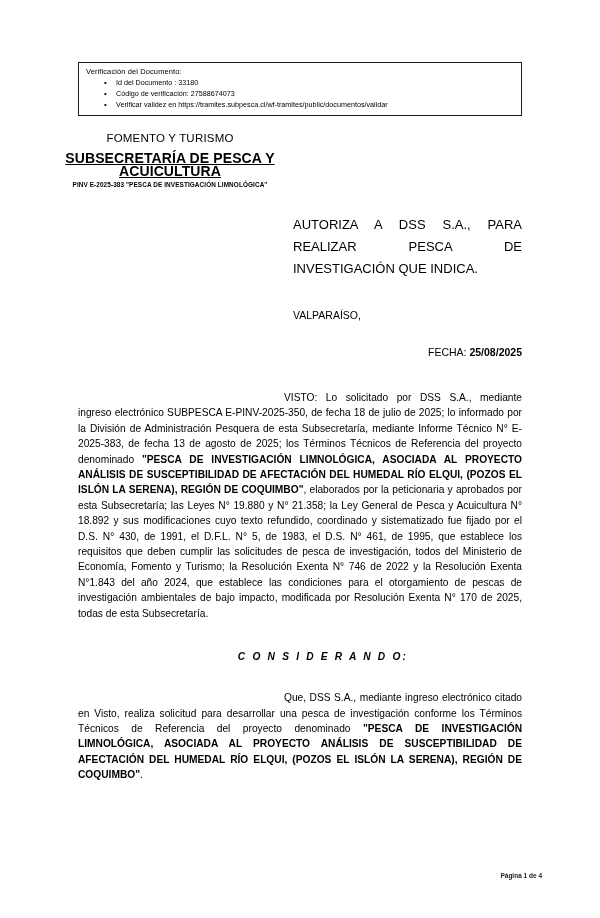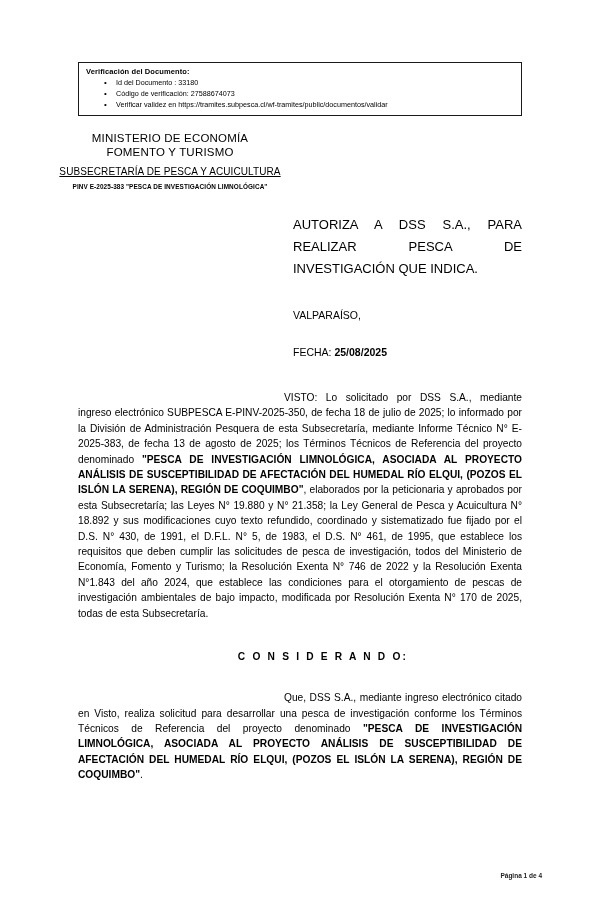--- a/index.html
+++ b/index.html
@@ -23,21 +23,21 @@
     top: 62px;
     width: 444px;
     height: 54px;
     border: 1.5px solid #1a1a1a;
     box-sizing: border-box;
     overflow: hidden;
     padding: 4px 0 0 7px;
   }
   .verif-title {
     font-size: 7.5px;
-    font-weight: bold;
+    font-weight: normal;
     line-height: 10px;
     letter-spacing: 0.1px;
     white-space: nowrap;
   }
   .verif-list {
     margin: 0;
     padding: 0 0 0 18px;
     list-style: none;
   }
   .verif-list li {
@@ -63,22 +63,22 @@
     width: 260px;
     text-align: center;
   }
   .ministry-line {
     font-size: 11.5px;
     line-height: 14px;
     letter-spacing: 0.2px;
   }
   .subsec {
     margin-top: 7px;
-    font-size: 10px;
-    font-weight: normal;
+    font-size: 14px;
+    font-weight: bold;
     line-height: 12.5px;
     text-decoration: underline;
     letter-spacing: 0.1px;
   }
   .proj-ref {
     margin-top: 4px;
     font-size: 6.4px;
     font-weight: bold;
     line-height: 8.5px;
     letter-spacing: 0.1px;
@@ -107,20 +107,21 @@
     font-size: 10.5px;
     line-height: 15px;
   }
   .resnum b, .fecha b {
     font-weight: bold;
   }
   .fecha {
     margin-top: 22px;
     font-size: 10.5px;
     line-height: 15px;
+    text-align: right;
   }
 
   
   .body-wrap {
     position: absolute;
     left: 78px;
     top: 390px;
     width: 444px;
   }
   p.para {
@@ -145,20 +146,21 @@
     margin-top: 30px;
     margin-bottom: 28px;
     text-align: center;
     font-size: 10.2px;
     font-weight: bold;
     letter-spacing: 2.2px;
   }
   .considerando-inner {
     display: inline-block;
     margin-left: 46px;
+    font-style: italic;
   }
 
   .para-2 .lead-indent {
     width: 196px;
   }
 
   
   .footer {
     position: absolute;
     left: 0;
@@ -187,21 +189,20 @@
       <span>Código de verificación: 27588674073</span>
     </li>
     <li>
       <span class="bullet">•</span>
       <span>Verificar validez en https://tramites.subpesca.cl/wf-tramites/public/documentos/validar</span>
     </li>
   </ul>
 </div>
 
 <div class="ministry">
-  <div class="ministry-line">MINISTERIO DE ECONOMÍA</div>
   <div class="ministry-line">FOMENTO Y TURISMO</div>
   <div class="subsec">SUBSECRETARÍA DE PESCA Y ACUICULTURA</div>
   <div class="proj-ref">PINV E-2025-383 "PESCA DE INVESTIGACIÓN LIMNOLÓGICA"</div>
 </div>
 
 <div class="right-col">
   <div class="doc-subject">AUTORIZA A DSS S.A., PARA REALIZAR PESCA DE INVESTIGACIÓN QUE INDICA.</div>
   <div class="place">VALPARAÍSO,</div>
   <div class="fecha">
     <span>FECHA:</span>

